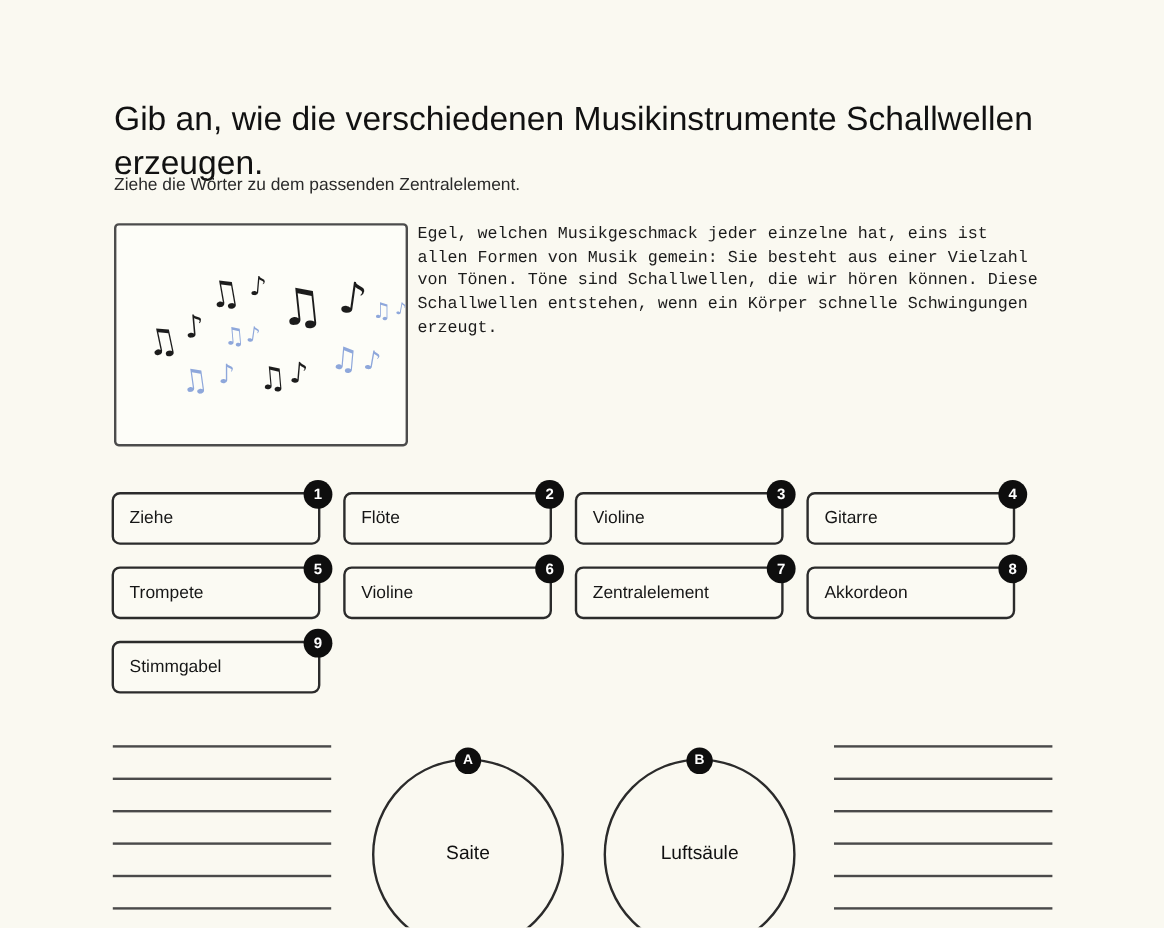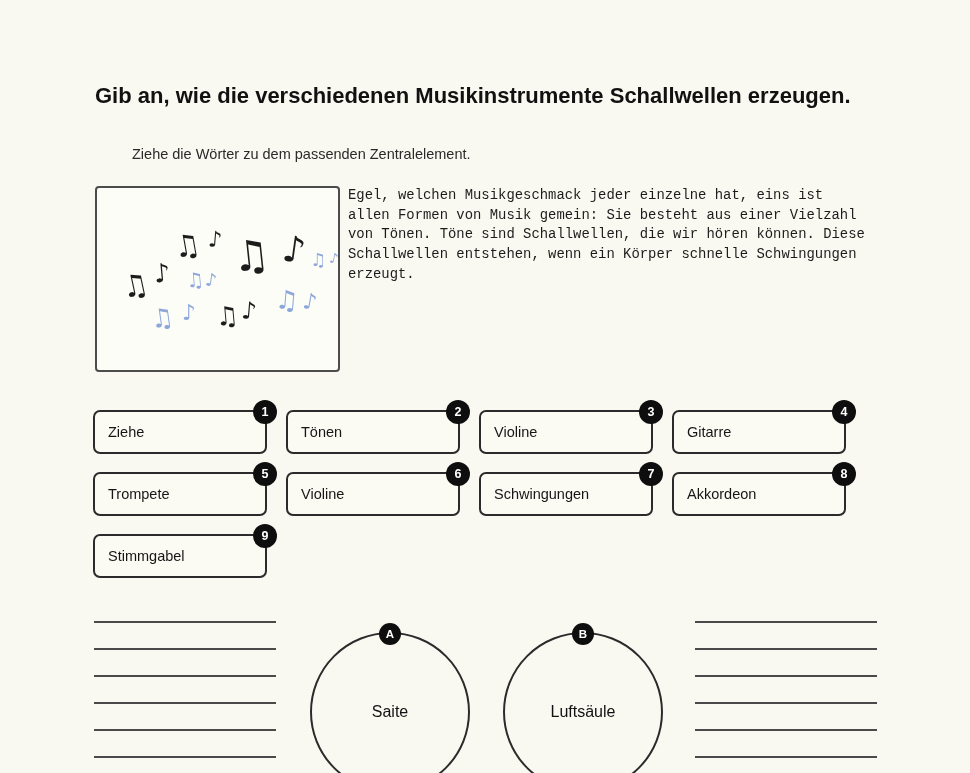--- a/index.html
+++ b/index.html
@@ -3,25 +3,25 @@
 <meta charset="utf-8">
 <style>
   html,body { margin:0; padding:0; background:#FAF9F1; }
   .page {
     position:relative; width:970px; height:773px;
     background:#FAF9F1; overflow:hidden;
     font-family:"Liberation Sans", sans-serif; color:#1b1b1b;
   }
   .title {
     position:absolute; left:95px; top:81px; width:775px;
-    font-size:22px; font-weight:bold; line-height:1.32; color:#111;
+    font-size:28px; font-weight:normal; line-height:1.32; color:#111;
   }
   .subtitle {
     position:absolute; left:95px; top:146px; width:700px;
-    font-size:14.5px; color:#2a2a2a;margin-left:37px;
+    font-size:14.5px; color:#2a2a2a;
   }
   .image-box {
     position:absolute; left:95px; top:186px; width:245px; height:186px;
     box-sizing:border-box; background:#FDFDF8;
     border:2px solid #4c4c4c; border-radius:4px;
   }
   .note {
     position:absolute; line-height:1;
     font-family:"DejaVu Sans", sans-serif;
     user-select:none;
@@ -99,41 +99,41 @@
   <div class="intro">
     <p>Egel, welchen Musikgeschmack jeder einzelne hat, eins ist allen Formen von Musik gemein: Sie besteht aus einer Vielzahl von Tönen. Töne sind Schallwellen, die wir hören können. Diese Schallwellen entstehen, wenn ein Körper schnelle Schwingungen erzeugt.</p>
   </div>
 
   <div class="cards">
     <div class="card">
       <span>Ziehe</span>
       <span class="badge">1</span>
     </div>
     <div class="card">
-      <span>Tönen</span>
+      <span>Flöte</span>
       <span class="badge">2</span>
     </div>
     <div class="card">
       <span>Violine</span>
       <span class="badge">3</span>
     </div>
     <div class="card">
       <span>Gitarre</span>
       <span class="badge">4</span>
     </div>
     <div class="card">
       <span>Trompete</span>
       <span class="badge">5</span>
     </div>
     <div class="card">
       <span>Violine</span>
       <span class="badge">6</span>
     </div>
     <div class="card">
-      <span>Schwingungen</span>
+      <span>Zentralelement</span>
       <span class="badge">7</span>
     </div>
     <div class="card">
       <span>Akkordeon</span>
       <span class="badge">8</span>
     </div>
     <div class="card">
       <span>Stimmgabel</span>
       <span class="badge">9</span>
     </div>

